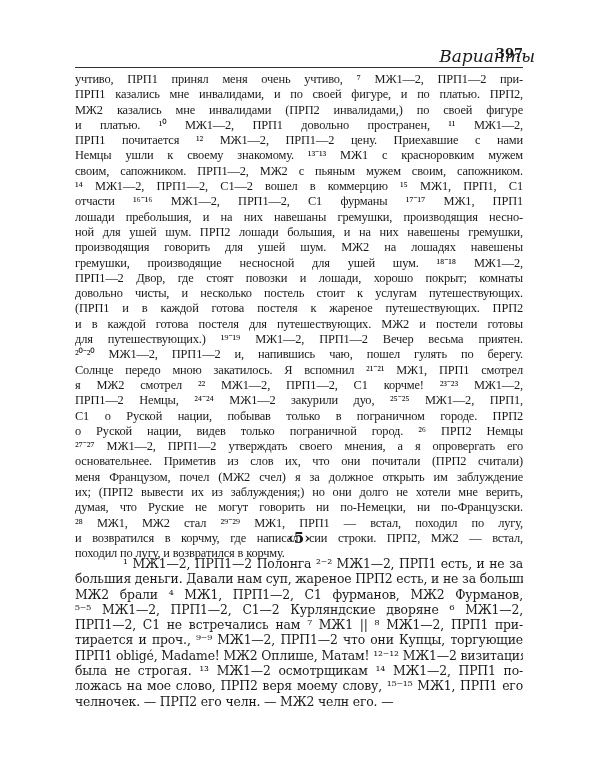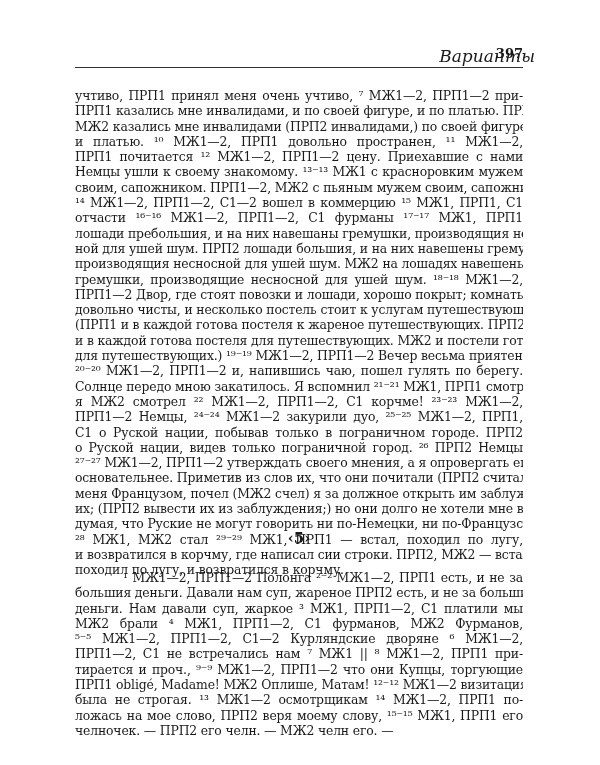--- a/index.html
+++ b/index.html
@@ -4,28 +4,28 @@
   <style>
     html, body { margin: 0; padding: 0; background: #ffffff; }
     body { width: 600px; height: 765px; position: relative; overflow: hidden; }
     .page { position: absolute; left: 75px; top: 0; width: 448px; color: #1a1a1a;
             font-family: "DejaVu Serif", serif; }
     .header { position: absolute; top: 46px; left: 0; width: 448px; height: 18px; }
     .header-title { position: absolute; left: 12px; width: 448px; text-align: right;
             font-style: italic; font-size: 17px; }
     .header-num { position: absolute; right: 0; font-weight: bold; font-size: 13px; }
     .rule { position: absolute; top: 67px; left: 0; width: 448px; height: 0; border-top: 1.2px solid #333; }
-    .body-text { position: absolute; top: 88px; left: 0; width: 448px; }
+    .body-text { position: absolute; top: 72px; left: 0; width: 448px; font-family: Liberation Serif, serif; }
     .line { display: block; height: 15.3px; line-height: 15.3px; font-size: 12.4px;
             text-align: justify; text-align-last: justify; white-space: nowrap; overflow: hidden; letter-spacing: -0.15px; }
     .line.last { text-align-last: left; }
     .line.indent { padding-left: 48px; }
     .ornament { position: absolute; top: 529px; left: 0; width: 448px; text-align: center;
             font-weight: bold; font-size: 15px; }
-    .section { position: absolute; top: 570px; left: 0; width: 448px; }
+    .section { position: absolute; top: 556px; left: 0; width: 448px; }
   </style>
 </head>
 <body>
 
 <div class="page">
   <div class="header">
     <span class="header-title">Варианты</span>
     <span class="header-num">397</span>
   </div>
   <div class="rule"></div>
@@ -35,21 +35,21 @@
     <span class="line">ПРП1 казались мне инвалидами, и по своей фигуре, и по платью. ПРП2,</span>
     <span class="line">МЖ2 казались мне инвалидами (ПРП2 инвалидами,) по своей фигуре</span>
     <span class="line">и платью. ¹⁰ МЖ1—2, ПРП1 довольно пространен, ¹¹ МЖ1—2,</span>
     <span class="line">ПРП1 почитается ¹² МЖ1—2, ПРП1—2 цену. Приехавшие с нами</span>
     <span class="line">Немцы ушли к своему знакомому. ¹³⁻¹³ МЖ1 с красноровким мужем</span>
     <span class="line">своим, сапожником. ПРП1—2, МЖ2 с пьяным мужем своим, сапожником.</span>
     <span class="line">¹⁴ МЖ1—2, ПРП1—2, С1—2 вошел в коммерцию ¹⁵ МЖ1, ПРП1, С1</span>
     <span class="line">отчасти ¹⁶⁻¹⁶ МЖ1—2, ПРП1—2, С1 фурманы ¹⁷⁻¹⁷ МЖ1, ПРП1</span>
     <span class="line">лошади пребольшия, и на них навешаны гремушки, производящия несно-</span>
     <span class="line">ной для ушей шум. ПРП2 лошади большия, и на них навешены гремушки,</span>
-    <span class="line">производящия несносной для ушей шум. МЖ2 на лошадях навешены</span>
+    <span class="line">производящия говорить для ушей шум. МЖ2 на лошадях навешены</span>
     <span class="line">гремушки, производящие несносной для ушей шум. ¹⁸⁻¹⁸ МЖ1—2,</span>
     <span class="line">ПРП1—2 Двор, где стоят повозки и лошади, хорошо покрыт; комнаты</span>
     <span class="line">довольно чисты, и несколько постель стоит к услугам путешествующих.</span>
     <span class="line">(ПРП1 и в каждой готова постеля к жареное путешествующих. ПРП2</span>
     <span class="line">и в каждой готова постеля для путешествующих. МЖ2 и постели готовы</span>
     <span class="line">для путешествующих.) ¹⁹⁻¹⁹ МЖ1—2, ПРП1—2 Вечер весьма приятен.</span>
     <span class="line">²⁰⁻²⁰ МЖ1—2, ПРП1—2 и, напившись чаю, пошел гулять по берегу.</span>
     <span class="line">Солнце передо мною закатилось. Я вспомнил ²¹⁻²¹ МЖ1, ПРП1 смотрел</span>
     <span class="line">я МЖ2 смотрел ²² МЖ1—2, ПРП1—2, С1 корчме! ²³⁻²³ МЖ1—2,</span>
     <span class="line">ПРП1—2 Немцы, ²⁴⁻²⁴ МЖ1—2 закурили дуо, ²⁵⁻²⁵ МЖ1—2, ПРП1,</span>
@@ -63,21 +63,20 @@
     <span class="line">²⁸ МЖ1, МЖ2 стал ²⁹⁻²⁹ МЖ1, ПРП1 — встал, походил по лугу,</span>
     <span class="line">и возвратился в корчму, где написал сии строки. ПРП2, МЖ2 — встал,</span>
     <span class="line last">походил по лугу, и возвратился в корчму.</span>
   </div>
 
   <div class="ornament">‹5›</div>
 
   <div class="section">
     <span class="line indent">¹ МЖ1—2, ПРП1—2 Полонга ²⁻² МЖ1—2, ПРП1 есть, и не за</span>
     <span class="line">большия деньги. Давали нам суп, жареное ПРП2 есть, и не за большия</span>
-    <span class="line">деньги. Нам давали суп, жаркое ³ МЖ1, ПРП1—2, С1 платили мы</span>
     <span class="line">МЖ2 брали ⁴ МЖ1, ПРП1—2, С1 фурманов, МЖ2 Фурманов,</span>
     <span class="line">⁵⁻⁵ МЖ1—2, ПРП1—2, С1—2 Курляндские дворяне ⁶ МЖ1—2,</span>
     <span class="line">ПРП1—2, С1 не встречались нам ⁷ МЖ1 || ⁸ МЖ1—2, ПРП1 при-</span>
     <span class="line">тирается и проч., ⁹⁻⁹ МЖ1—2, ПРП1—2 что они Купцы, торгующие</span>
     <span class="line">ПРП1 obligé, Madame! МЖ2 Оплише, Матам! ¹²⁻¹² МЖ1—2 визитация</span>
     <span class="line">была не строгая. ¹³ МЖ1—2 осмотрщикам ¹⁴ МЖ1—2, ПРП1 по-</span>
     <span class="line">ложась на мое слово, ПРП2 веря моему слову, ¹⁵⁻¹⁵ МЖ1, ПРП1 его</span>
     <span class="line last">челночек. — ПРП2 его челн. — МЖ2 челн его. —</span>
   </div>
 </div>

